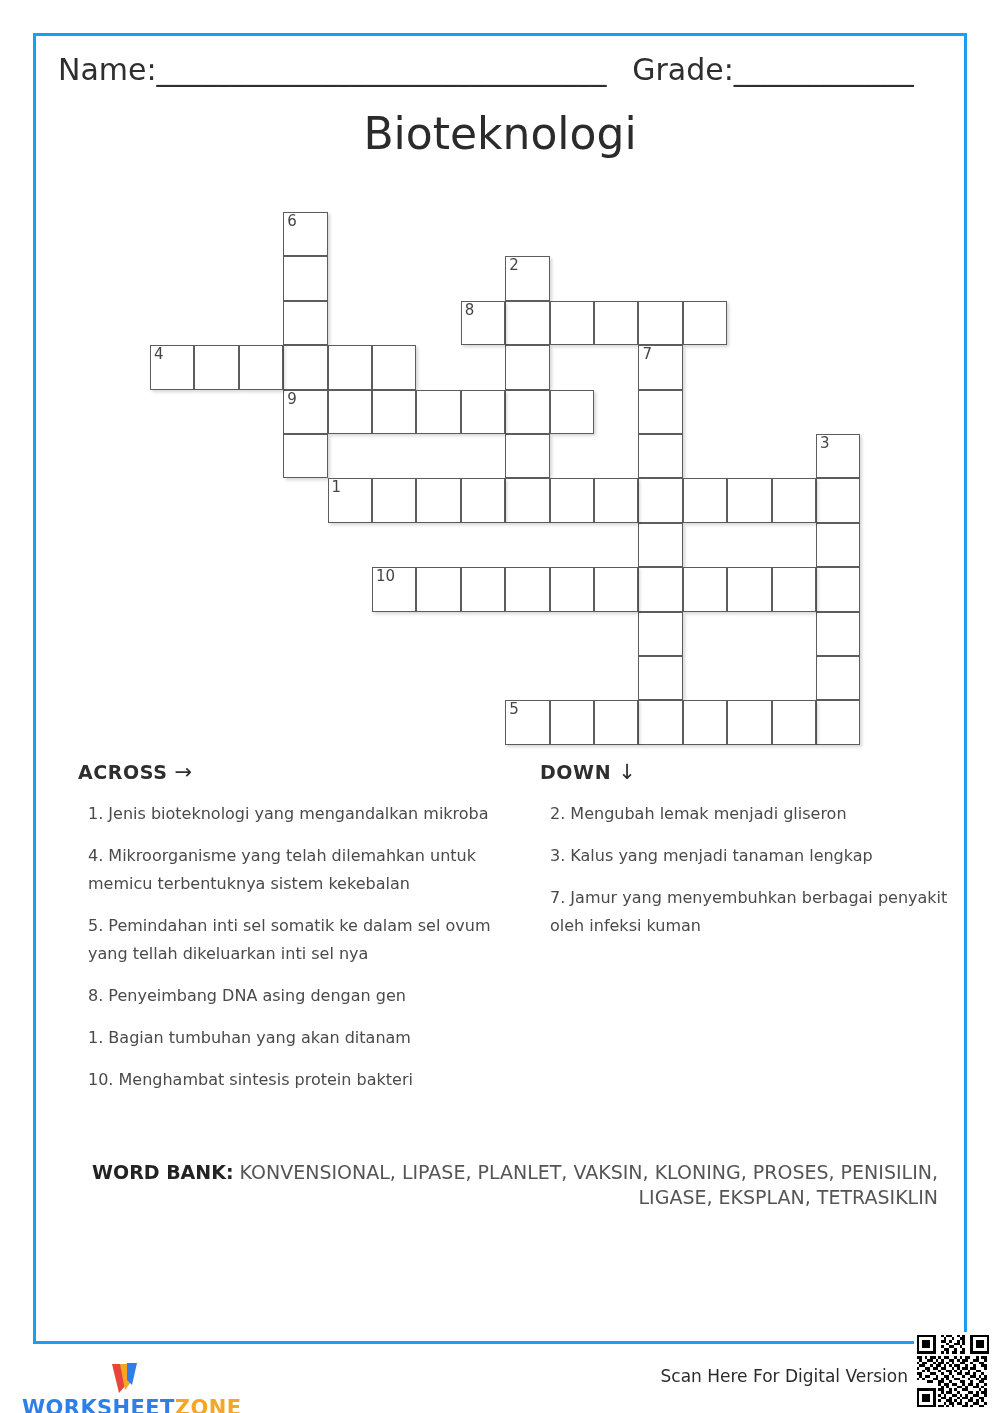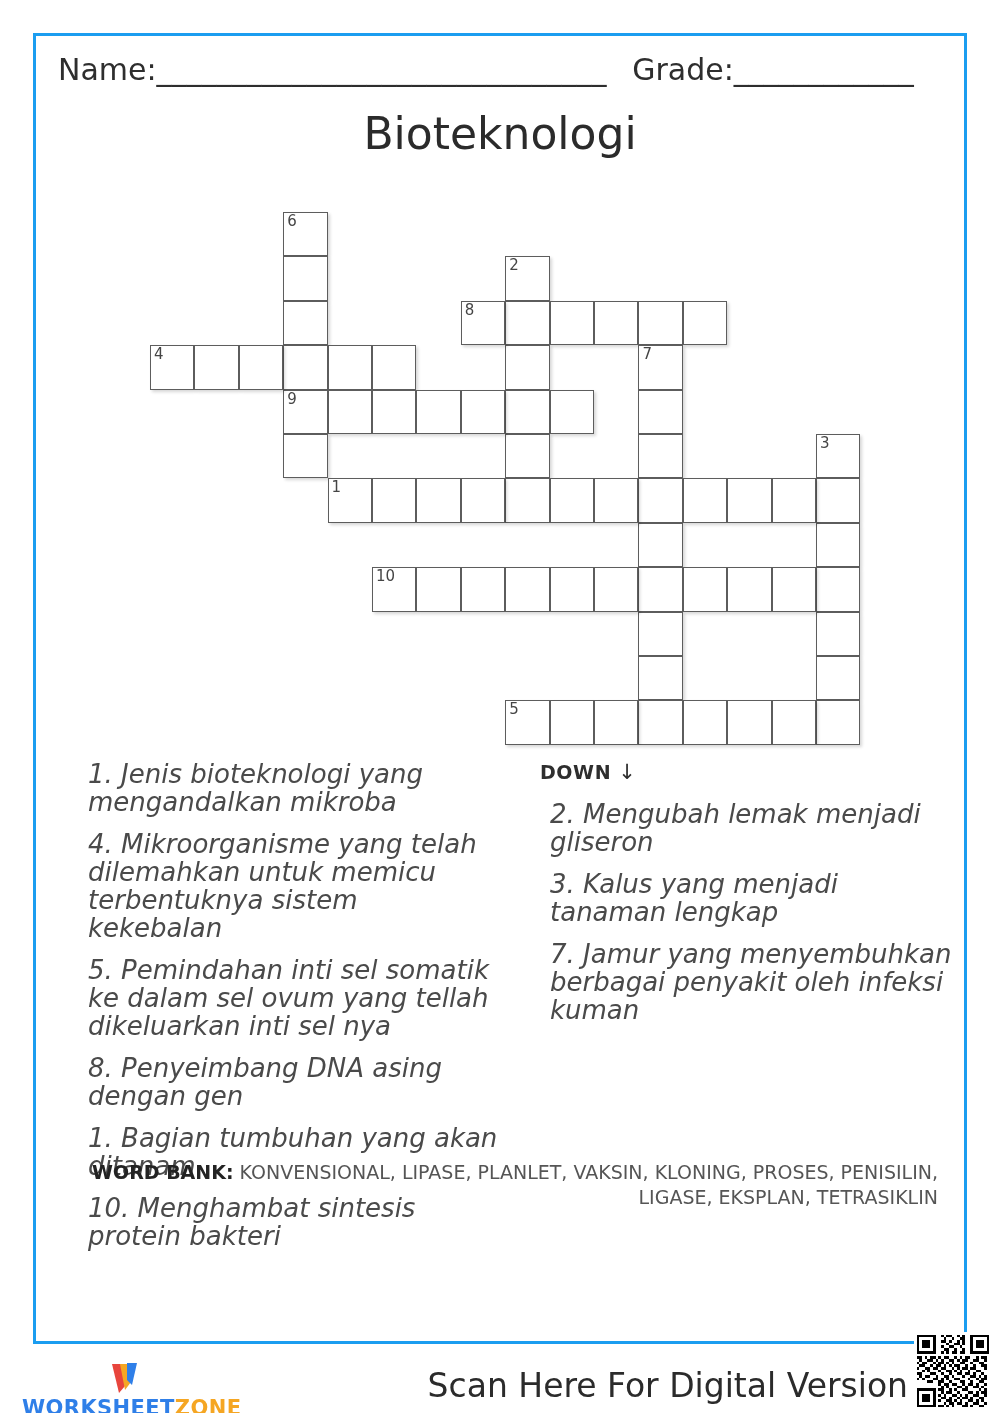--- a/index.html
+++ b/index.html
@@ -106,25 +106,24 @@
     font-weight: 400;
     font-size: 21px;
     margin-left: 7px;
   }
   .clue-list {
     list-style: none;
     margin: 0;
     padding: 0;
   }
   .clue-item {
-    font-size: 26px;
+    font-size: 16px;
     line-height: 28px;
     color: #4a4a4a;
     margin: 0 0 14px 10px;
-    font-style: italic;
   }
 
   
   .word-bank {
     position: absolute;
     left: 78px;
     top: 1160px;
     width: 860px;
     text-align: right;
     font-size: 19px;
@@ -163,21 +162,21 @@
     font-weight: 700;
     letter-spacing: 0.4px;
   }
   .brand-text .w1 { color: #2f7fe8; }
   .brand-text .w2 { color: #f5a623; }
 
   .scan-text {
     position: absolute;
     right: 92px;
     top: 14px;
-    font-size: 33px;
+    font-size: 17px;
     color: #2b2b2b;
     white-space: nowrap;
   }
   .qr-code {
     position: absolute;
     right: 8px;
     top: -20px;
     width: 78px;
     height: 78px;
     background: #ffffff;
@@ -281,20 +280,23 @@
     <div class="xw-cell" style="left: 549.6px; top: 700.4px; width: 44.4px; height: 44.4px;"></div>
     <div class="xw-cell" style="left: 594px; top: 700.4px; width: 44.4px; height: 44.4px;"></div>
     <div class="xw-cell" style="left: 682.8px; top: 700.4px; width: 44.4px; height: 44.4px;"></div>
     <div class="xw-cell" style="left: 727.2px; top: 700.4px; width: 44.4px; height: 44.4px;"></div>
     <div class="xw-cell" style="left: 771.6px; top: 700.4px; width: 44.4px; height: 44.4px;"></div>
   </div>
 
 <div class="clues-area">
 
   <div class="clue-col across">
+    <div class="clue-heading">
+      <span>ACROSS</span><span class="arrow">→</span>
+    </div>
     <ul class="clue-list" id="across-list">
         <li class="clue-item">1. Jenis bioteknologi yang mengandalkan mikroba</li>
         <li class="clue-item">4. Mikroorganisme yang telah dilemahkan untuk memicu terbentuknya sistem kekebalan</li>
         <li class="clue-item">5. Pemindahan inti sel somatik ke dalam sel ovum yang tellah dikeluarkan inti sel nya</li>
         <li class="clue-item">8. Penyeimbang DNA asing dengan gen</li>
         <li class="clue-item">1. Bagian tumbuhan yang akan ditanam</li>
         <li class="clue-item">10. Menghambat sintesis protein bakteri</li>
       </ul>
   </div>
 

